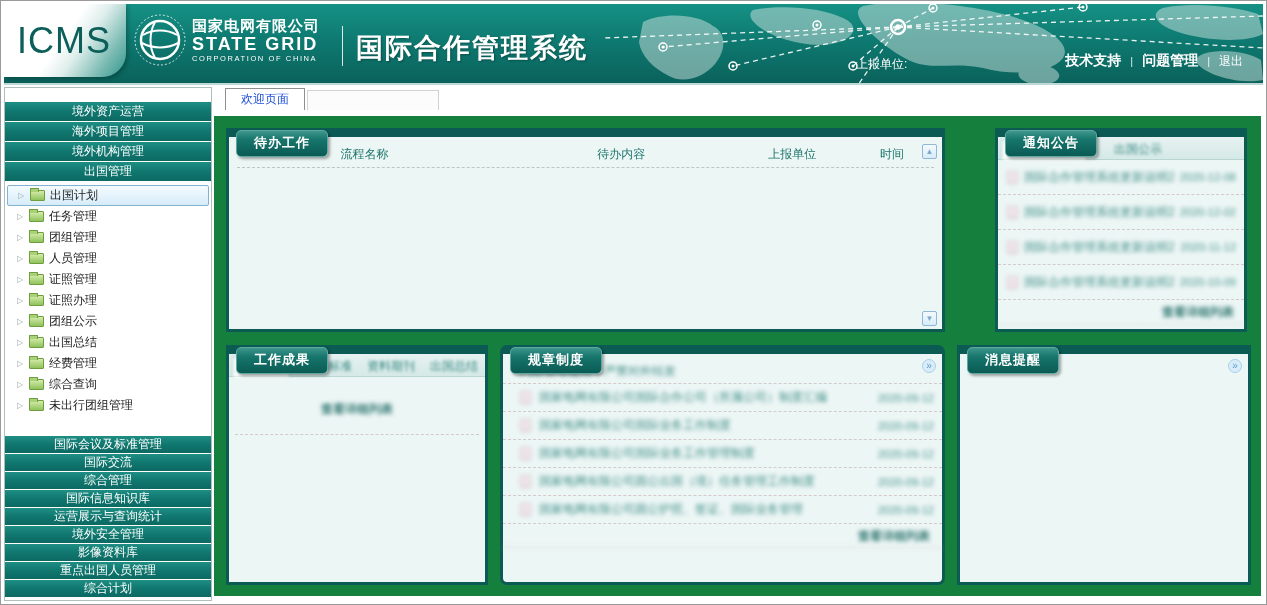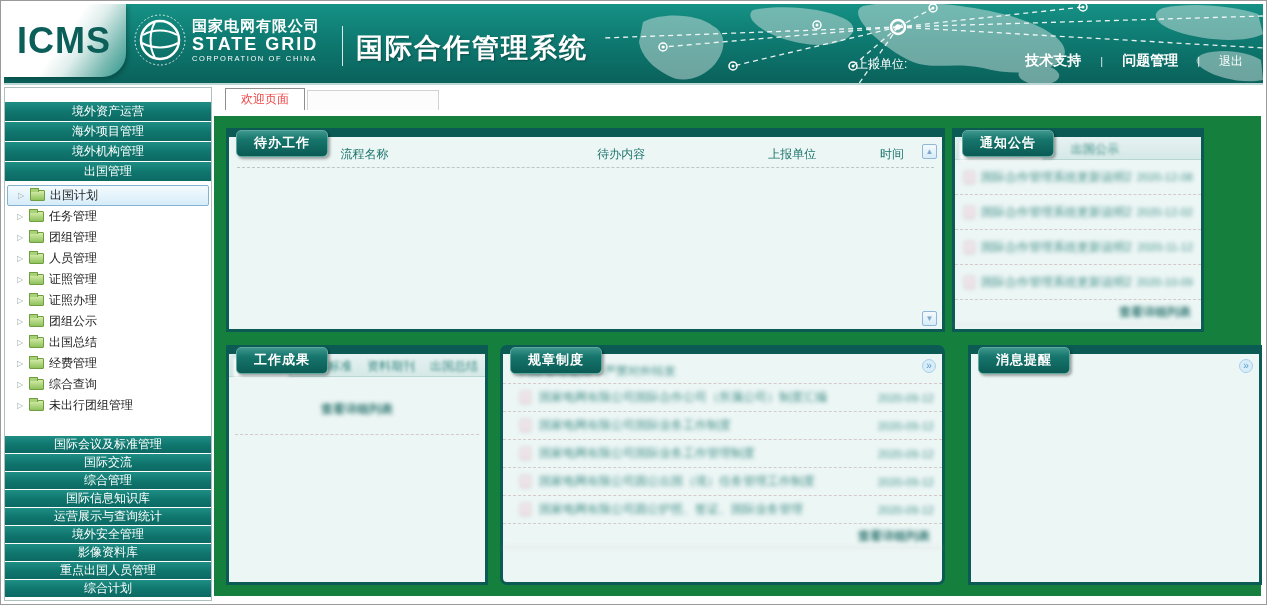--- a/index.html
+++ b/index.html
@@ -9,30 +9,30 @@
 
   
   .hdr { position:absolute; left:3px; top:3px; right:3px; height:81px;
          background:linear-gradient(180deg,#169185 0%, #0E7A71 45%, #0A625B 100%);
          border-bottom:2px solid #bdd8d5; overflow:hidden; }
   .map-svg { position:absolute; right:0; top:0; height:81px; }
   .icms-box { position:absolute; left:0; top:0; width:122px; height:73px;
               background:linear-gradient(125deg,#ffffff 48%,#dfeeec 62%,#7dbcb4 82%,#2e968b 100%);
               border-radius:0 0 24px 0; box-shadow:2px 2px 4px rgba(0,0,0,.25);
               display:flex; align-items:center; padding-left:13px; }
-  .icms-text { font-size:36px; font-weight:bold; color:#0C5F59; letter-spacing:1px; }
+  .icms-text { font-size:36px; font-weight:normal; color:#0C5F59; letter-spacing:1px; }
   .sg-logo { position:absolute; left:129px; top:9px; }
   .org-block { position:absolute; left:188px; top:13px; color:#fff; line-height:1.15; }
   .org-cn { font-size:15px; font-weight:bold; letter-spacing:1px; }
   .org-en { font-family:Liberation Sans, sans-serif; font-size:18px; font-weight:bold; letter-spacing:2px; }
   .org-sub { font-size:7.5px; letter-spacing:1.6px; }
   .hdr-divider { position:absolute; left:338px; top:22px; width:1px; height:40px; background:rgba(255,255,255,.85); }
   .sys-title { position:absolute; left:352px; top:26px; color:#fff; font-size:27px; font-weight:bold; letter-spacing:2px; text-shadow:1px 1px 2px rgba(0,0,0,.3); }
   .cur-user { position:absolute; left:852px; top:52px; color:#fff; font-size:12px; }
-  .hdr-links { position:absolute; right:20px; top:48px; color:#fff; font-size:14px; display:flex; align-items:center; gap:19px; }
+  .hdr-links { position:absolute; right:20px; top:48px; color:#fff; font-size:14px; display:flex; align-items:center; gap:9px; }
   .hdr-link { font-weight:bold; cursor:pointer; }
   .hdr-link.small { font-weight:normal; font-size:12px; }
   .hdr-sep { font-size:11px; opacity:.85; }
 
   
   .sidebar { position:absolute; left:3px; top:86px; width:208px; bottom:3px; background:#fff;
              border:1px solid #aebfbd; padding-top:14px; }
   .bar { height:19px; line-height:19px; margin-bottom:1px;
          background:linear-gradient(180deg,#1E8E84 0%,#0F756D 55%,#0C6A63 100%);
          color:#fff; font-size:12px; text-align:center; cursor:pointer; }
@@ -46,37 +46,37 @@
             border:1px solid #6f9e3f; border-radius:1px; position:relative; flex:0 0 auto; }
   .folder::before { content:""; position:absolute; top:-3px; left:-1px; width:7px; height:3px;
             background:#a9d177; border:1px solid #6f9e3f; border-bottom:none; border-radius:1px 1px 0 0; }
   .bottom-bars { margin-top:0; }
   .bottom-bars .bar { height:17px; line-height:17px; }
 
   
   .main { position:absolute; left:211px; top:86px; right:3px; bottom:3px; background:#fff; }
   .tabstrip { position:relative; height:23px; background:#fff; }
   .wtab { position:absolute; left:13px; top:1px; width:80px; height:22px; background:#fff;
-          border:1px solid #8f8f8f; border-bottom:none; font-size:12px; color:#ef4444;
+          border:1px solid #8f8f8f; border-bottom:none; font-size:12px; color:#1d4ed8;
           display:flex; align-items:center; justify-content:center; cursor:pointer; }
   .wtab-empty { position:absolute; left:95px; top:3px; width:132px; height:20px; background:#fcfcfc;
           border:1px solid #d2d2d2; border-bottom:none; }
   .tealbox { position:absolute; left:2px; top:29px; right:2px; bottom:5px; background:#15803d; }
 
   .panel { position:absolute; background:#ECF6F5; border:3px solid #0B5B54; border-top-width:9px; }
   .plabel { position:absolute; top:-7px; left:7px; padding:3px 17px 4px;
             background:linear-gradient(180deg,#3D978C 0%,#16756C 35%,#0A5B54 100%);
             border:1px solid #5FA89F; border-radius:5px; color:#fff; font-weight:bold;
             font-size:13px; letter-spacing:1px; box-shadow:2px 2px 3px rgba(0,0,0,.35); z-index:3; }
 
   .p-todo { left:12px; top:12px; width:719px; height:204px; }
-  .p-notice { left:738px; top:12px; width:252px; height:204px; }
+  .p-notice { left:781px; top:12px; width:252px; height:204px; }
   .p-ach { left:12px; top:229px; width:262px; height:240px; }
   .p-reg { left:286px; top:229px; width:445px; height:240px;border-radius:7px; }
-  .p-msg { left:743px; top:229px; width:294px; height:240px;margin-left:11px; }
+  .p-msg { left:743px; top:229px; width:294px; height:240px; }
 
   .pcontent { position:relative; width:100%; height:100%; }
   .col-h { position:absolute; top:9px; transform:translateX(-50%); color:#1E756D; font-size:12px; }
   .dash { border-top:1px dashed #b9c8c6; position:absolute; left:8px; right:8px; }
   .scrollbtn { position:absolute; width:15px; height:15px; right:5px;
                background:linear-gradient(180deg,#f4fafd,#d8ecf8); border:1px solid #8FB8D8;
                border-radius:2px; display:flex; align-items:center; justify-content:center;
                font-size:8px; color:#7fa8c9; cursor:pointer; }
 
   .tabbar { height:23px; border-bottom:1px solid #b9d6d3; position:relative;

